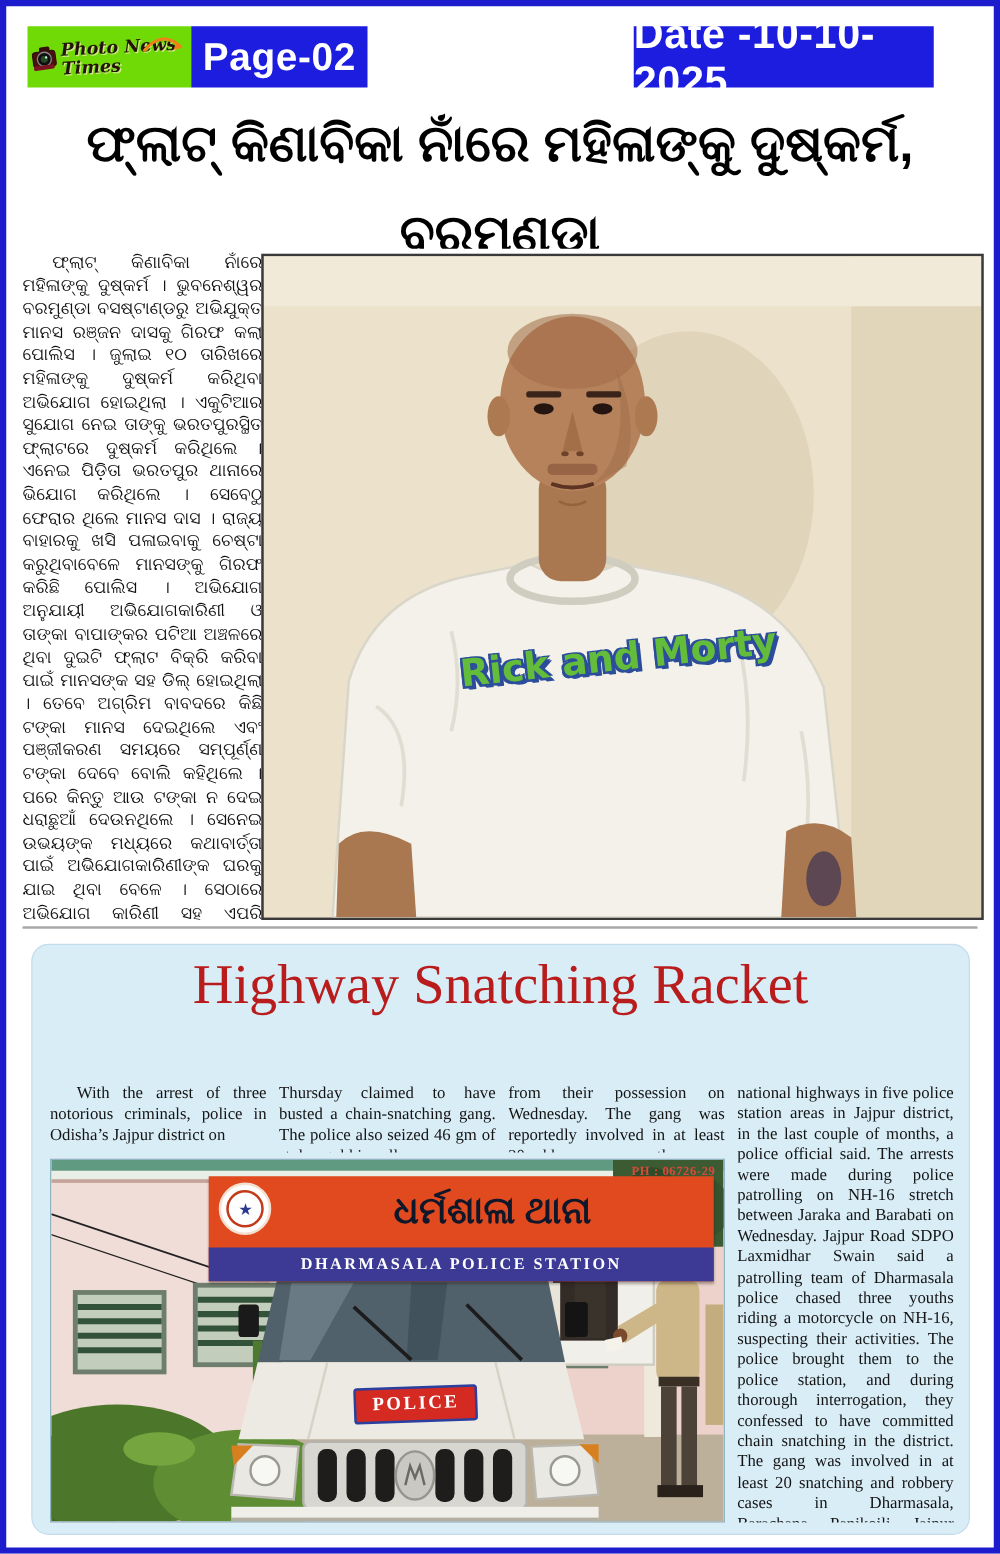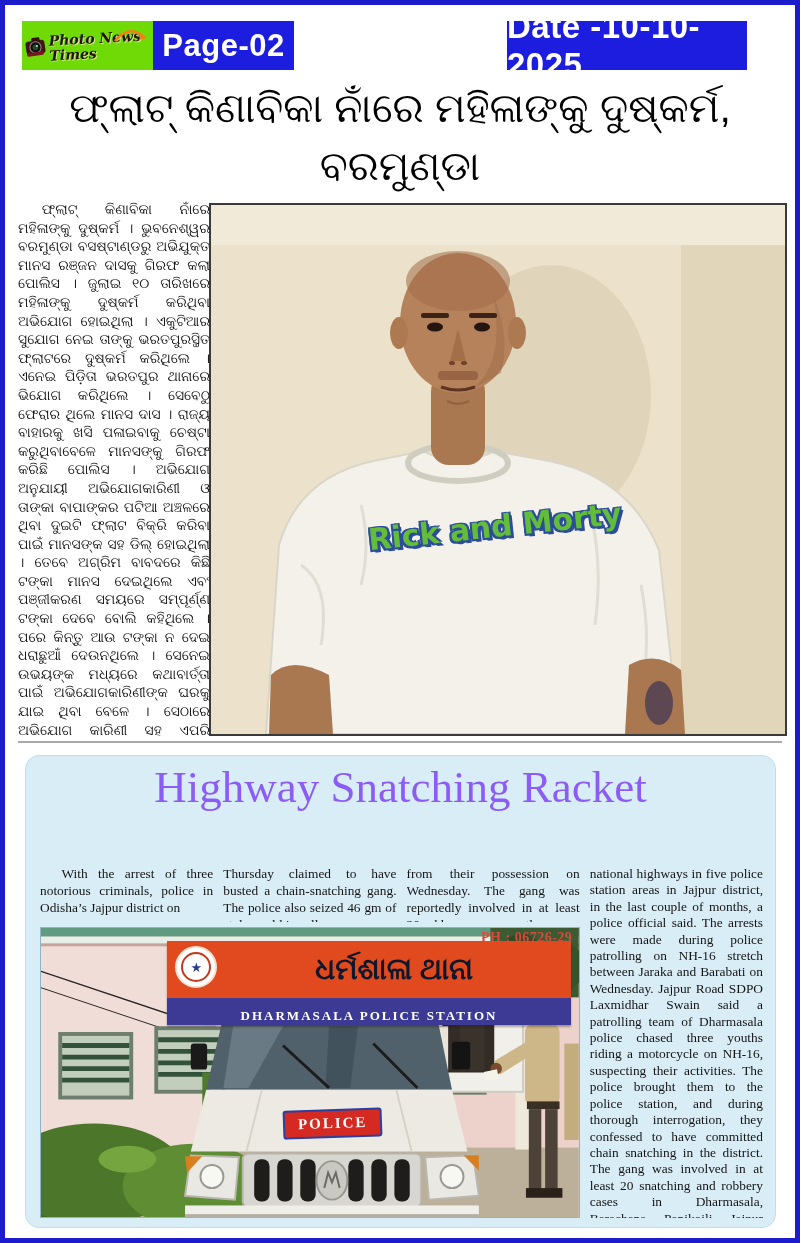--- a/index.html
+++ b/index.html
@@ -13,59 +13,59 @@
     display:flex;align-items:center;gap:3px;padding:0 3px;box-sizing:border-box;overflow:hidden;}
   .logo-text{font-family:"DejaVu Serif",serif;font-style:italic;font-weight:bold;font-size:14px;
     color:#24130a;line-height:1.05;transform:rotate(-3deg);text-shadow:1px 1px 0 #cfe98a;}
   .swoosh{position:absolute;right:6px;top:8px;}
   .hdr-box{position:absolute;top:16px;height:49px;background:#1d1de0;color:#fff;font-weight:bold;
     display:flex;align-items:center;justify-content:center;letter-spacing:.5px;}
   .page-box{left:148px;width:141px;font-size:31px;}
   .date-box{left:502px;width:240px;font-size:33px;}
   
   .headline-or{position:absolute;left:8px;top:74px;width:774px;height:120px;overflow:hidden;
-    text-align:center;font-weight:normal;font-size:41px;line-height:58px;color:#000;}
+    text-align:center;font-weight:bold;font-size:41px;line-height:72px;color:#000;}
   .body-or{position:absolute;left:13px;top:195px;width:192px;height:538px;overflow:hidden;
     font-size:14px;line-height:18.6px;text-align:justify;color:#101010;}
   .body-or p{margin:0;text-indent:1.7em;}
   .photo1{position:absolute;left:204px;top:198px;width:578px;height:533px;border:2px solid #3a3a3a;
     box-sizing:border-box;overflow:hidden;background:#ece2cb;}
   .photo1 svg{position:absolute;left:0;top:0;width:100%;height:100%;}
   .tshirt-print{position:absolute;left:22%;top:57.5%;width:55%;text-align:center;transform:rotate(-6deg);
     font-family:"DejaVu Sans",sans-serif;font-weight:bold;font-size:30px;color:#63bd3a;white-space:nowrap;
     text-shadow:-2px -1px 0 #2c4d9b,2px -1px 0 #2c4d9b,-2px 2px 0 #2c4d9b,2px 2px 0 #2c4d9b,3px 3px 0 #2c4d9b;}
   .rule{position:absolute;left:13px;top:736px;width:764px;height:2px;background:#a9a9a9;}
   
   .panel{position:absolute;left:20px;top:750px;width:751px;height:473px;background:#d9edf7;
     border:1px solid #c2dcea;border-radius:14px;box-sizing:border-box;overflow:hidden;}
   .headline-en{margin:6px 6px 0;text-align:center;font-family:"Liberation Serif",serif;
-    font-size:45px;line-height:51px;color:#8b5cf6;font-weight:normal;}
+    font-size:45px;line-height:51px;color:#b91c1c;font-weight:normal;}
   .panel-body{position:absolute;left:14px;right:12px;top:110px;bottom:9px;display:grid;
     grid-template-columns:1fr 1fr 1fr 1fr;grid-template-rows:56px 1fr;column-gap:10px;row-gap:5px;
     font-family:"Liberation Serif",serif;font-size:13.4px;line-height:16.9px;text-align:justify;color:#141414;}
   .snip{overflow:hidden;}
   .snip-first{text-indent:1.6em;}
   .col4{grid-column:4;grid-row:1 / span 2;overflow:hidden;line-height:16.4px;}
   .photo2{grid-column:1 / span 3;grid-row:2;position:relative;overflow:hidden;
     border:1px solid #8fb4c4;background:#ecd2cb;}
   .photo2 svg{position:absolute;left:0;top:0;width:100%;height:100%;}
   
   .sign{position:absolute;left:23.5%;top:4.5%;width:75%;height:29%;background:#e14a1e;
     box-shadow:0 2px 2px rgba(40,20,10,.35);}
   .emblem{position:absolute;left:8px;top:5px;width:42px;height:42px;border-radius:50%;background:#fff;
     border:2px solid #f4e0d0;box-sizing:border-box;display:flex;align-items:center;justify-content:center;
     font-size:15px;color:#2b3a8c;}
   .emblem-inner{width:26px;height:26px;border-radius:50%;border:2px solid #c23a1a;display:flex;
     align-items:center;justify-content:center;font-size:13px;line-height:1;}
   .sign-odia{position:absolute;left:54px;right:4px;top:0;height:67%;display:flex;align-items:center;
     justify-content:center;color:#0f172a;font-weight:bold;font-size:30px;overflow:hidden;white-space:nowrap;}
   .sign-strip{position:absolute;left:0;right:0;bottom:0;height:32%;background:#3c3a94;
-    display:flex;align-items:flex-end;justify-content:center;overflow:hidden;}
+    display:flex;align-items:center;justify-content:center;overflow:hidden;}
   .sign-eng{color:#fff;font-weight:bold;font-size:13px;letter-spacing:2px;white-space:nowrap;}
-  .phone{position:absolute;right:1.2%;top:0.8%;color:#d84a3a;font-size:14px;font-weight:bold;letter-spacing:.5px;}
+  .phone{position:absolute;right:1.2%;top:0.8%;color:#d84a3a;font-size:10px;font-weight:bold;letter-spacing:.5px;}
   .police-plate{position:absolute;left:45%;top:62.5%;width:18.5%;height:10%;background:#d42a22;
     border:2px solid #2a3f9e;border-radius:3px;box-sizing:border-box;display:flex;align-items:center;
     justify-content:center;color:#fff;font-weight:bold;font-size:15px;letter-spacing:2px;transform:rotate(-2deg);}
 </style>
 </head>
 <body>
 
 <div class="page">
 
   <div class="logo-box">

